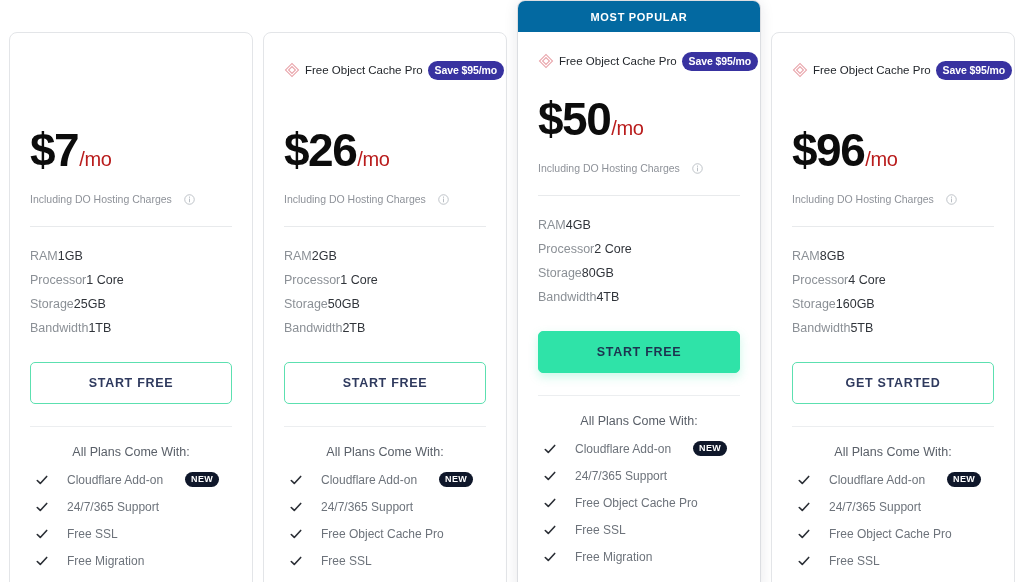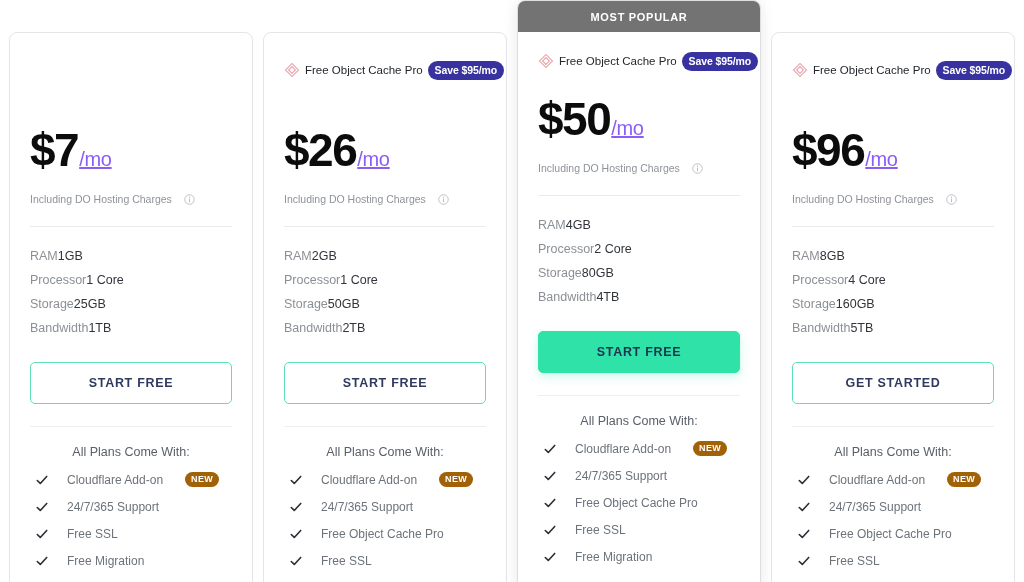--- a/index.html
+++ b/index.html
@@ -30,21 +30,21 @@
     padding: 0 0 10px 0;
   }
   .card.popular {
     margin-top: 0;
     border: 1px solid #dcdee2;
     border-radius: 8px;
     box-shadow: 0 2px 14px rgba(30,30,60,0.10);
     min-height: 592px;
   }
   .popular-banner {
-    background: #737373;
+    background: #0369a1;
     color: #ffffff;
     font-size: 11px;
     font-weight: bold;
     letter-spacing: 0.7px;
     text-align: center;
     padding: 10px 0 9px 0;
     border-radius: 7px 7px 0 0;
   }
   .card-inner { padding: 0 20px; }
   .card.nopop .card-inner { padding-top: 0; }
@@ -88,24 +88,23 @@
   .card.nopop .price-row { margin-top: 44px; }
   .price-amount {
     font-size: 46px;
     font-weight: bold;
     color: #0c0c0c;
     letter-spacing: -1.5px;
     line-height: 1;
   }
   .price-period {
     font-size: 20px;
-    color: #8b5cf6;
+    color: #b91c1c;
     margin-left: 1px;
     letter-spacing: -0.3px;
-    text-decoration: underline;
   }
   .hosting-note {
     display: flex;
     align-items: center;
     gap: 12px;
     font-size: 10.5px;
     color: #8e9299;
     margin-top: 10px;
     white-space: nowrap;
   }
@@ -163,21 +162,21 @@
   .feature-row {
     display: flex;
     align-items: center;
     gap: 19px;
     padding: 7px 0 6px 6px;
     font-size: 12px;
     color: #6d737b;
   }
   .check-icon { width: 12px; height: 12px; flex: 0 0 12px; display: block; }
   .new-badge {
-    background: #a16207;
+    background: #0f172a;
     color: #fff;
     font-size: 9px;
     font-weight: bold;
     border-radius: 9px;
     padding: 2px 6px 3px 6px;
     letter-spacing: 0.3px;
     margin-left: 3px;
   }
 </style>
 </head>

